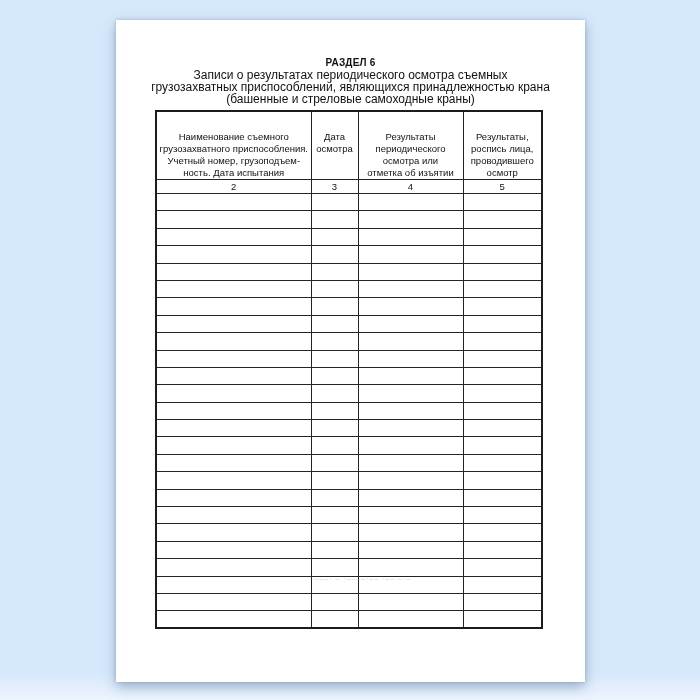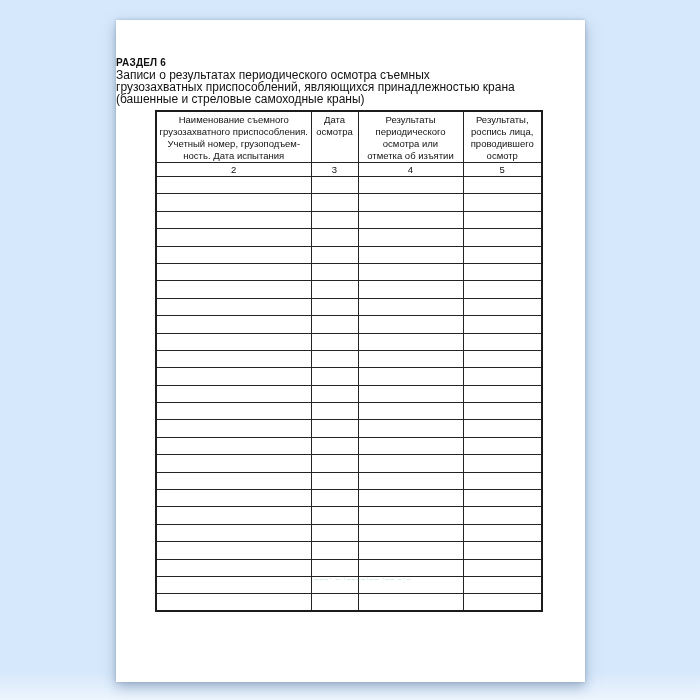--- a/index.html
+++ b/index.html
@@ -17,21 +17,21 @@
     position: absolute;
     left: 116px; top: 20px;
     width: 469px; height: 662px;
     background: #ffffff;
     box-shadow: 0 5px 12px rgba(100, 125, 160, 0.55), 0 0 3px rgba(110, 135, 165, 0.45);
   }
   .title-block {
     position: absolute;
     left: 0; top: 36px;
     width: 100%;
-    text-align: left;
+    text-align: center;
     color: #111;
   }
   .section-title {
     font-size: 10px;
     line-height: 13px;
     font-weight: bold;
     letter-spacing: 0.2px;
   }
   .subtitle {
     font-size: 12px;
@@ -53,21 +53,21 @@
   .col-2 { width: 47px; }
   .col-3 { width: 105px; }
   .col-4 { width: 79px; }
   tr.header-row th {
     height: 50px;
     font-weight: normal;
     font-size: 9.5px;
     line-height: 12px;
     white-space: pre-line;
     vertical-align: top;
-    padding-top: 2px;
+    padding-top: 19px;
     color: #111;
     margin-top: 48px;
   }
   tr.number-row th {
     height: 13px;
     font-weight: normal;
     font-size: 9.5px;
     line-height: 13px;
     text-align: center;
     vertical-align: middle;

